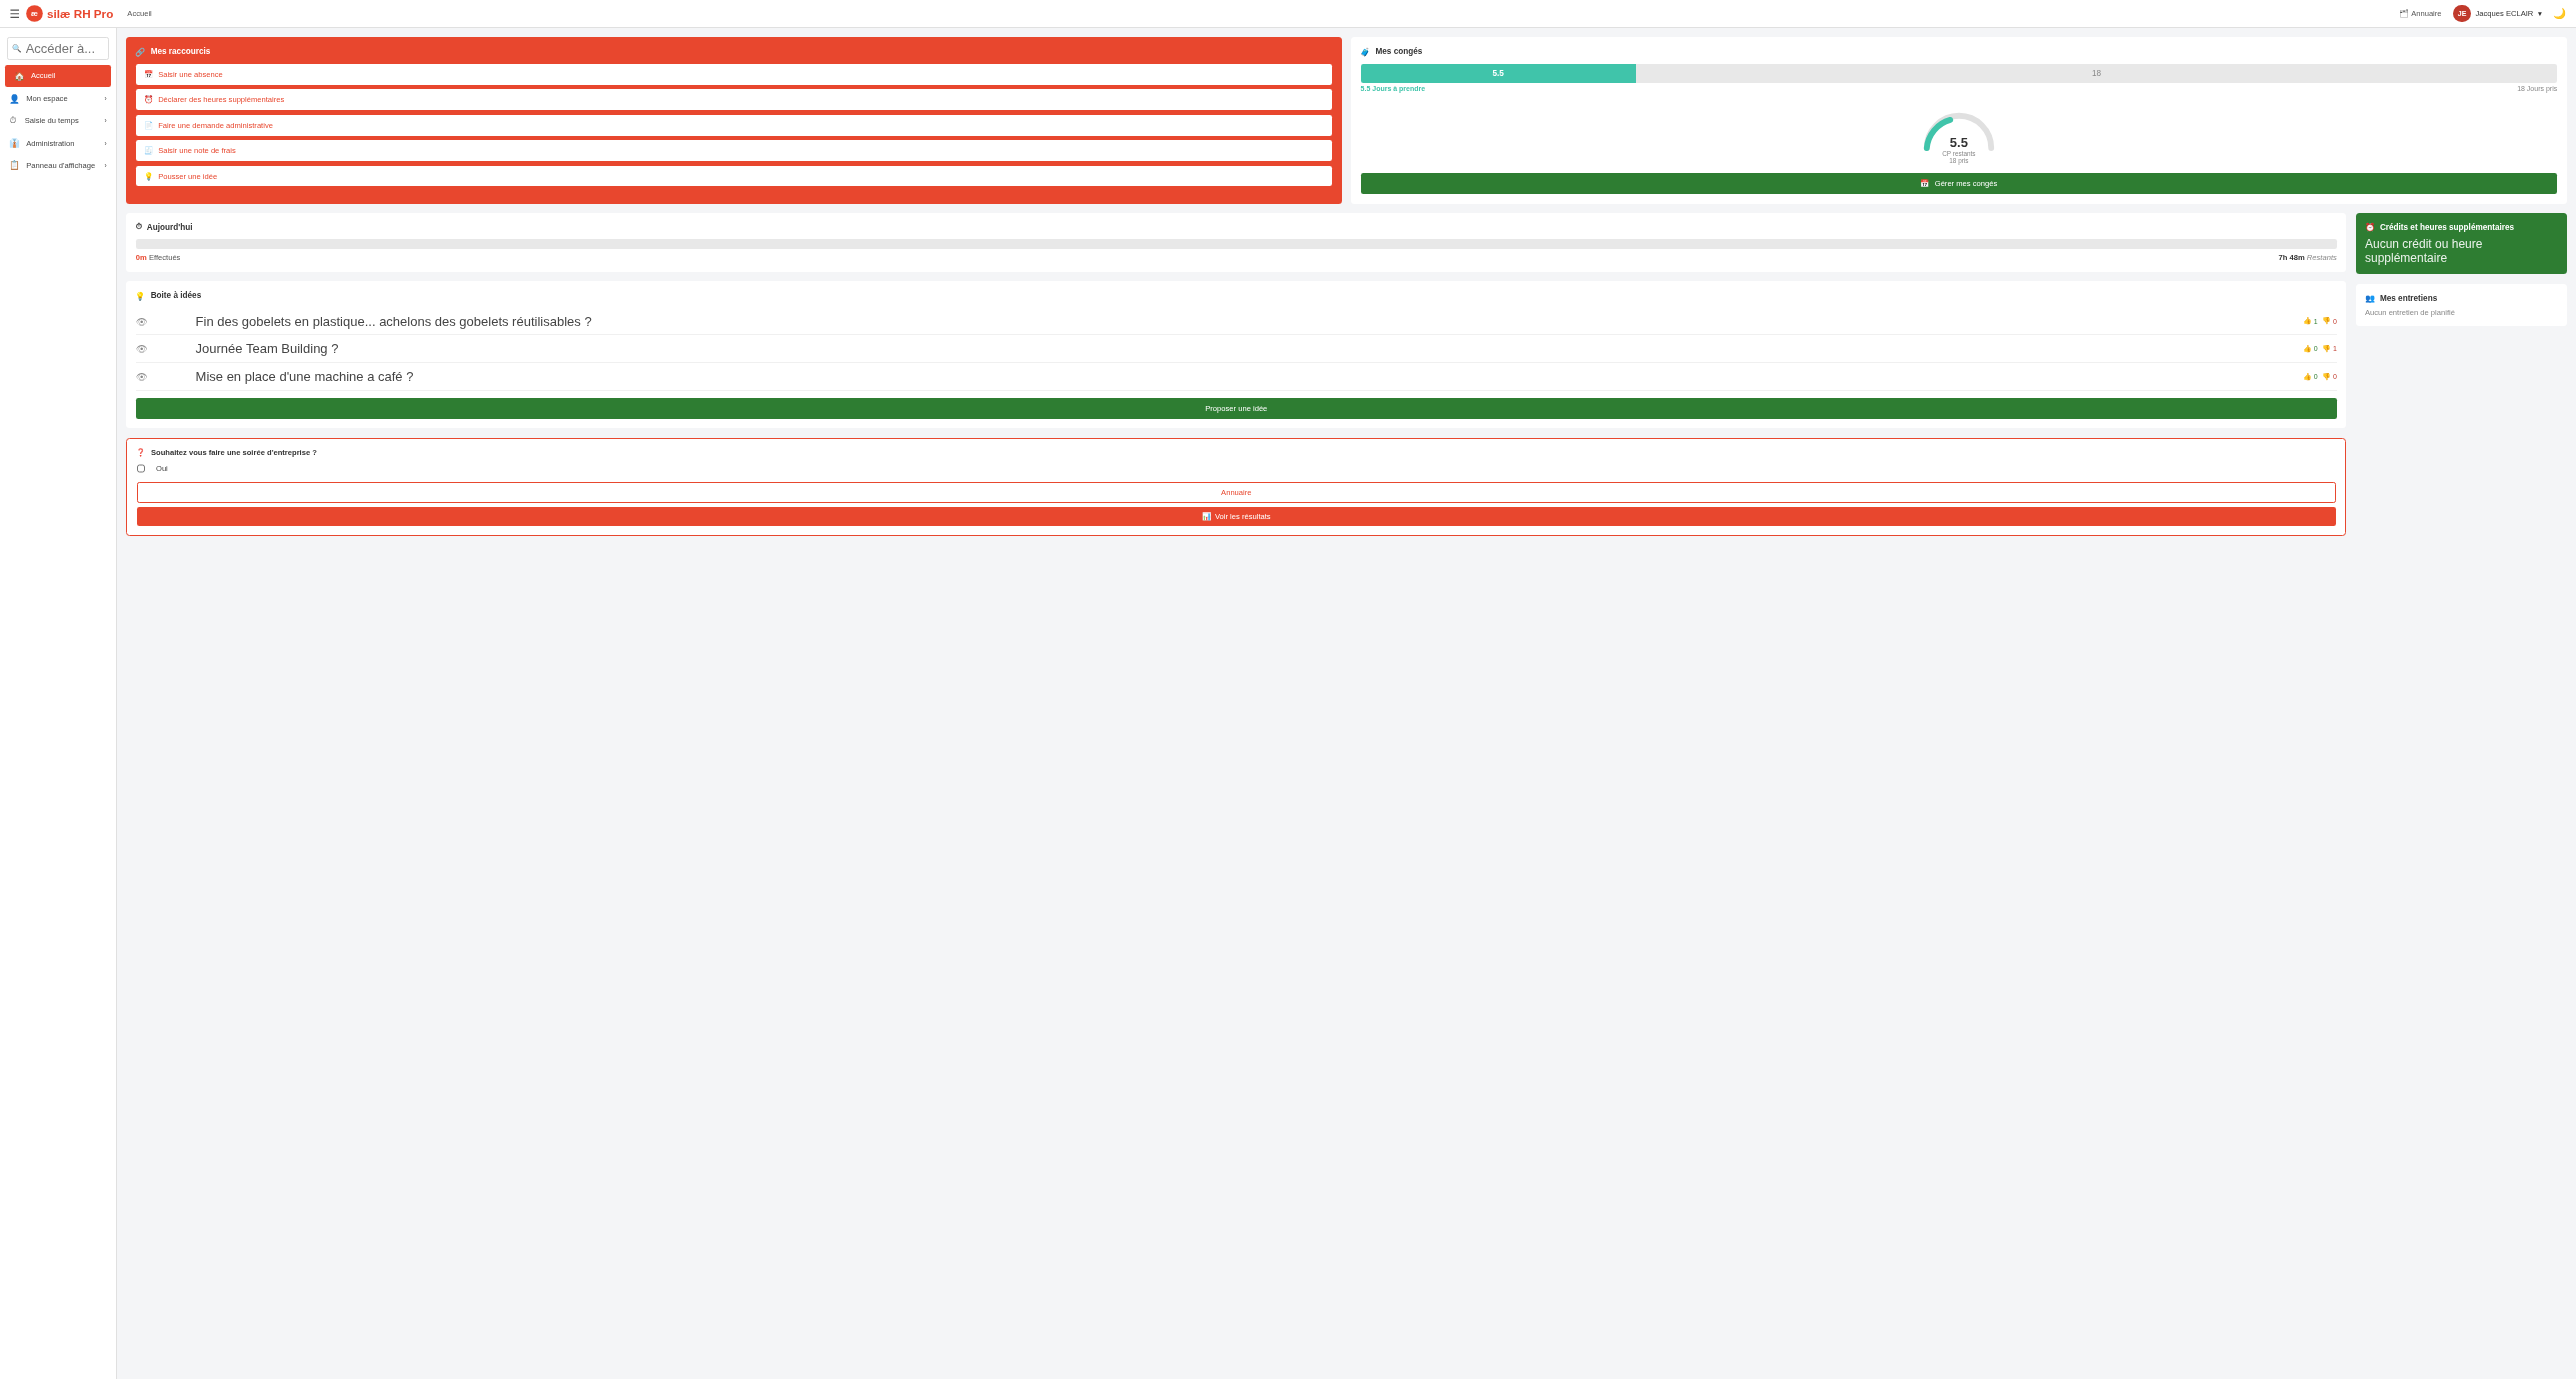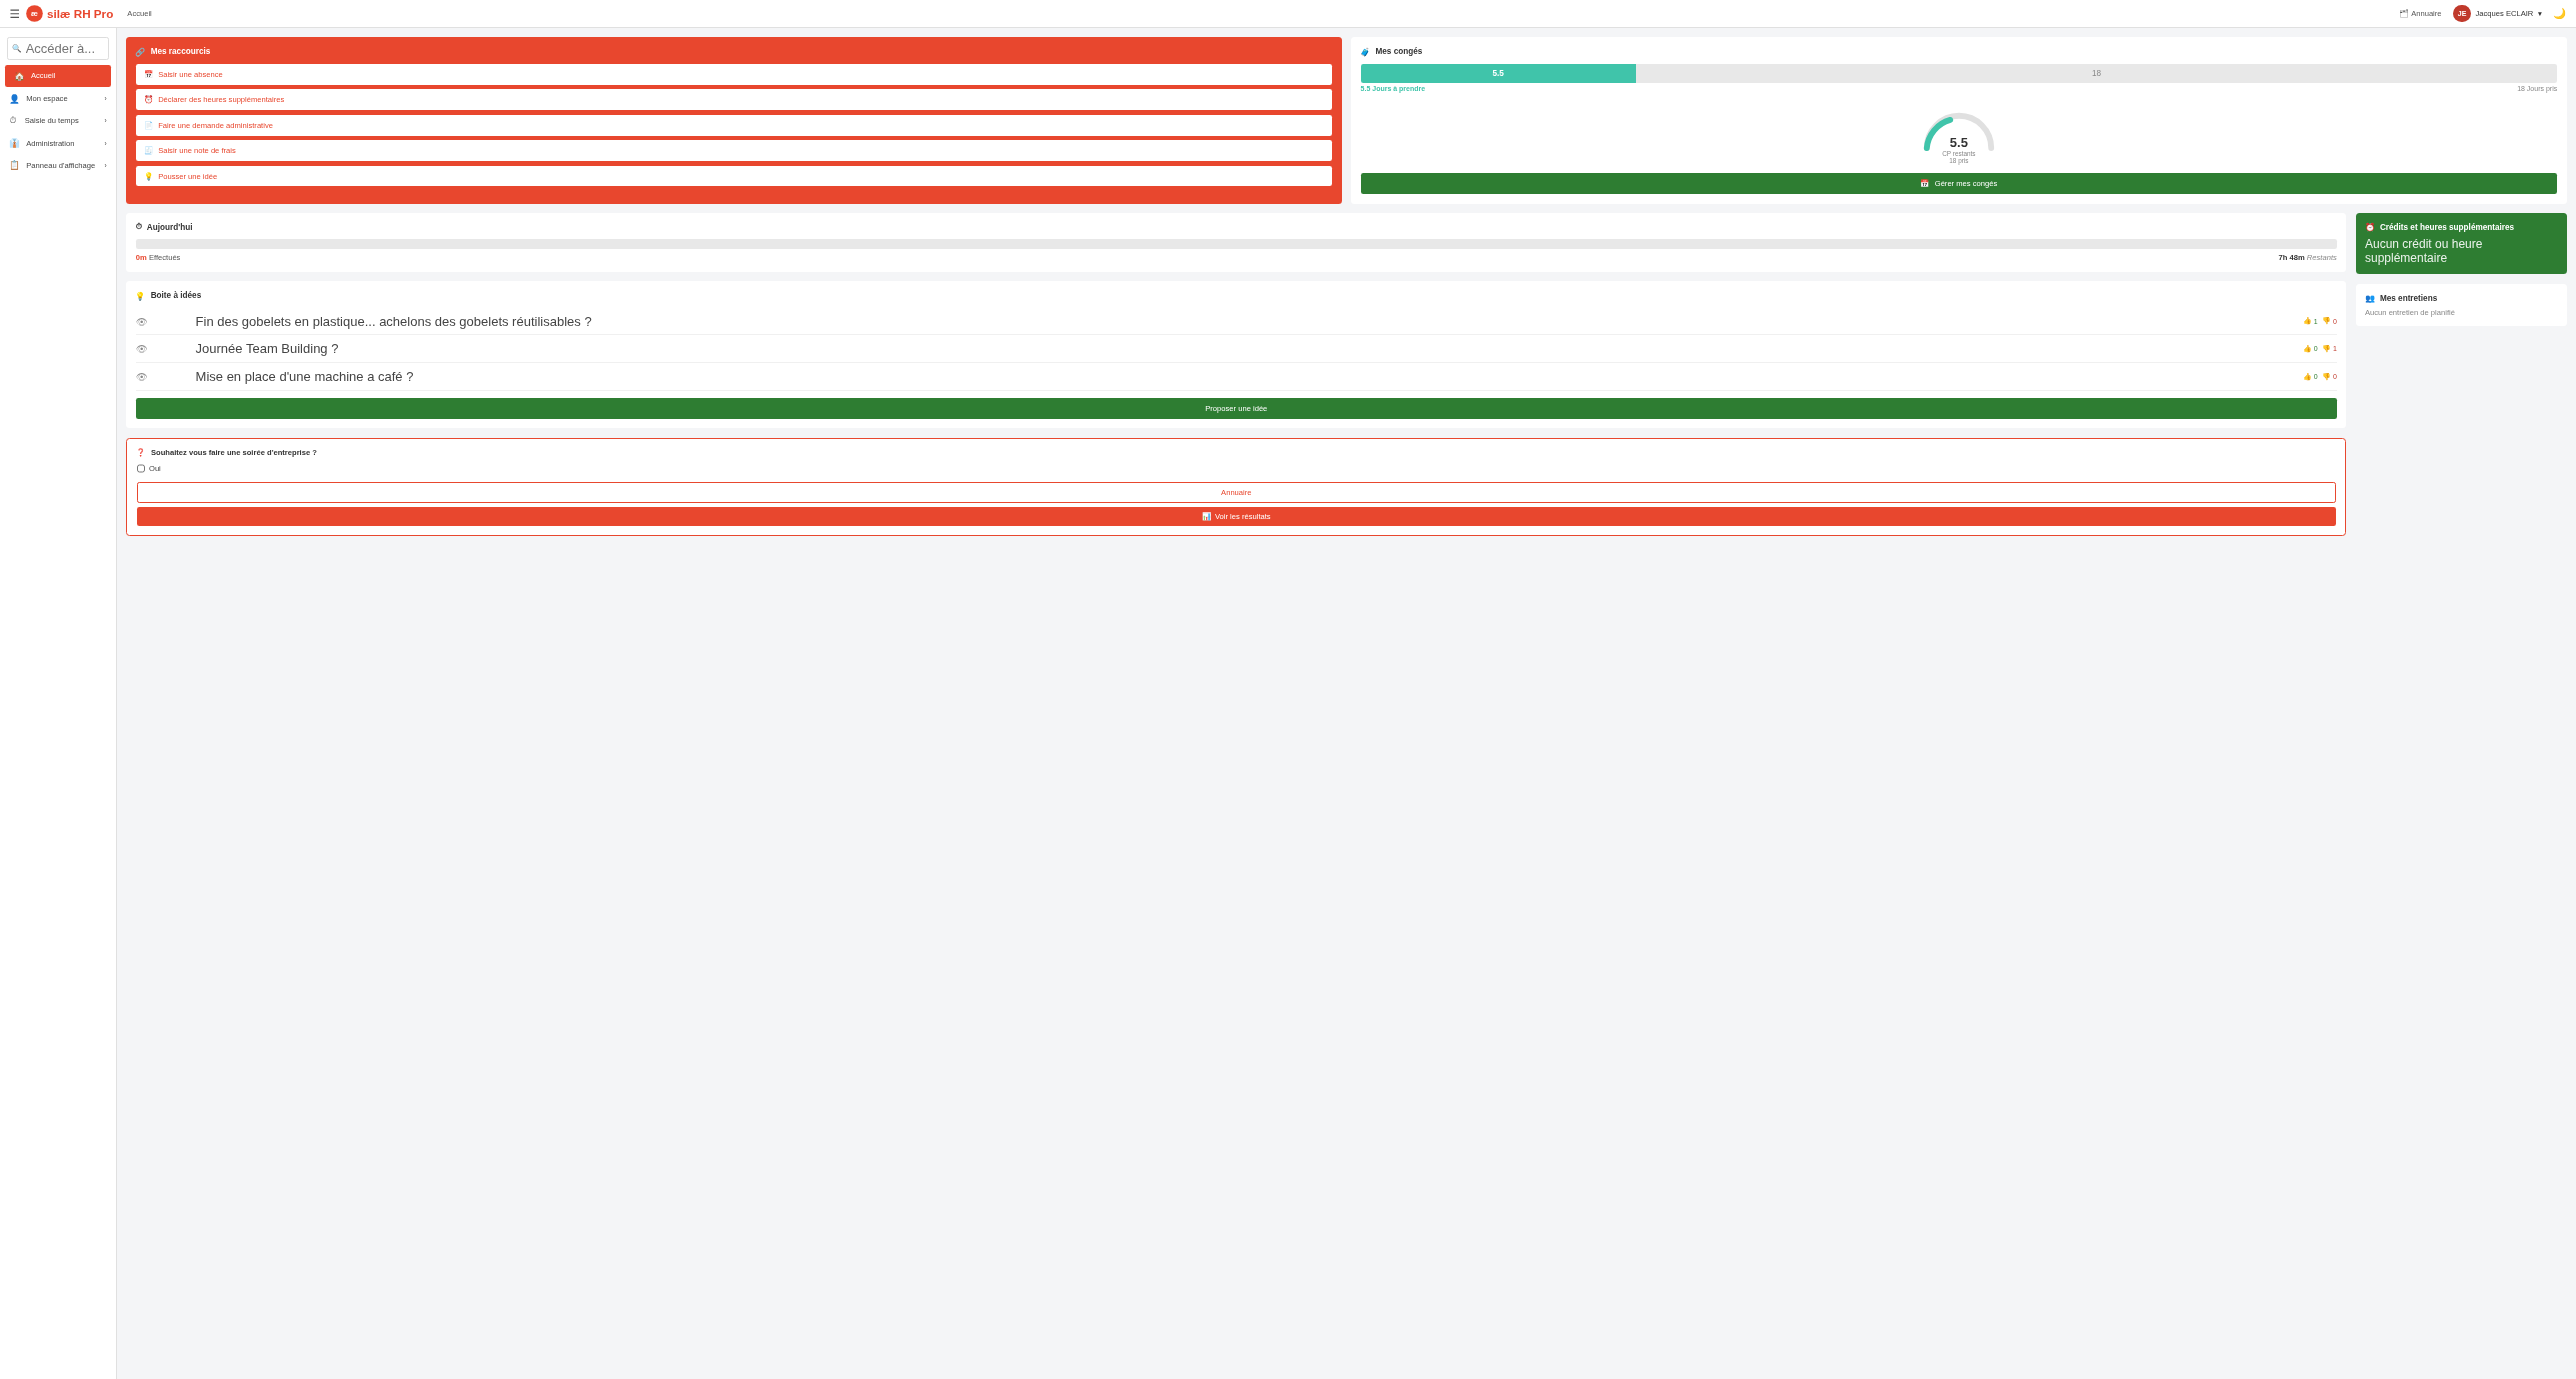--- a/index.html
+++ b/index.html
@@ -96,21 +96,21 @@
       display: flex; align-items: center; justify-content: center;
       background: #2e7d32; color: #fff; border: none; border-radius: 2.3px;
       width: 100%; padding: 5.9px; cursor: pointer; font-size: 7.6px; margin-top: 7px;
     }
 
     
     .survey-card {
       border: 1.2px solid #e8472e; border-radius: 3.5px; padding: 9.4px; margin-top: 9.4px; background: #fff;
     }
     .survey-title { font-size: 7.6px; font-weight: 600; margin-bottom: 7px; display: flex; align-items: center; gap: 4.7px; color: #333; }
-    .survey-option { display: flex; align-items: center; gap: 4px; margin-bottom: 4.7px; font-size: 7.6px; color: #444; }
+    .survey-option { display: flex; align-items: center; gap: 11px; margin-bottom: 4.7px; font-size: 7.6px; color: #444; }
     .survey-option input[type="checkbox"] { width: 8.2px; height: 8.2px; }
     .survey-validate-btn {
       width: 100%; padding: 4.7px; border: 0.6px solid #e8472e; background: #fff;
       color: #e8472e; border-radius: 2.3px; cursor: pointer; font-size: 7.6px; margin-top: 4.7px;
     }
     .survey-results-btn {
       width: 100%; padding: 4.7px; background: #e8472e; color: #fff;
       border: none; border-radius: 2.3px; cursor: pointer; font-size: 7.6px; margin-top: 4.7px;
       display: flex; align-items: center; justify-content: center; gap: 3.5px;
     }

